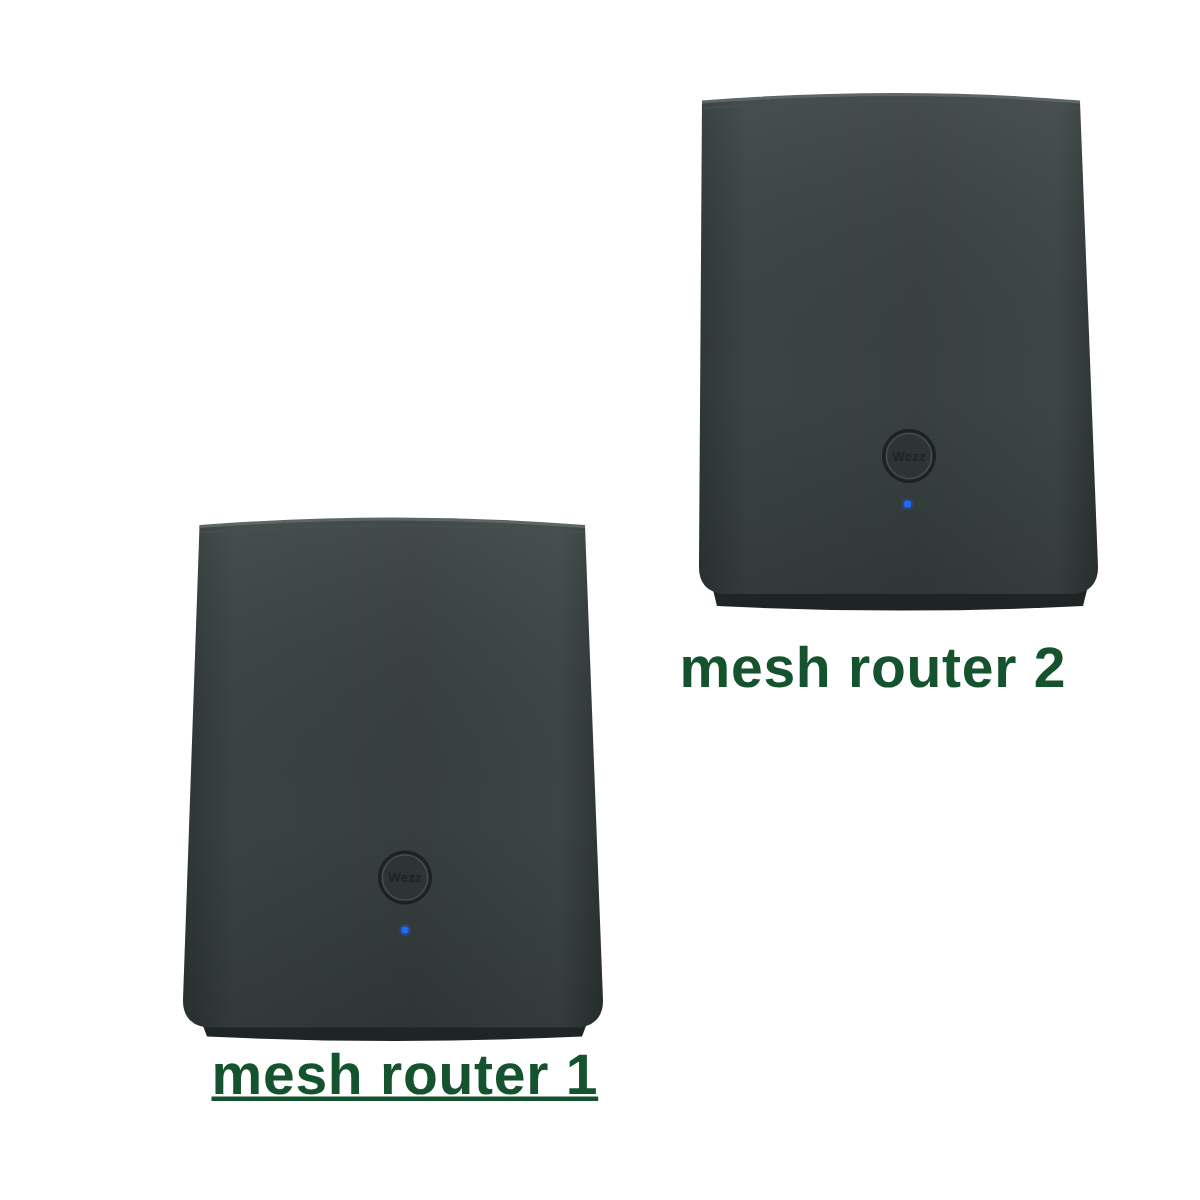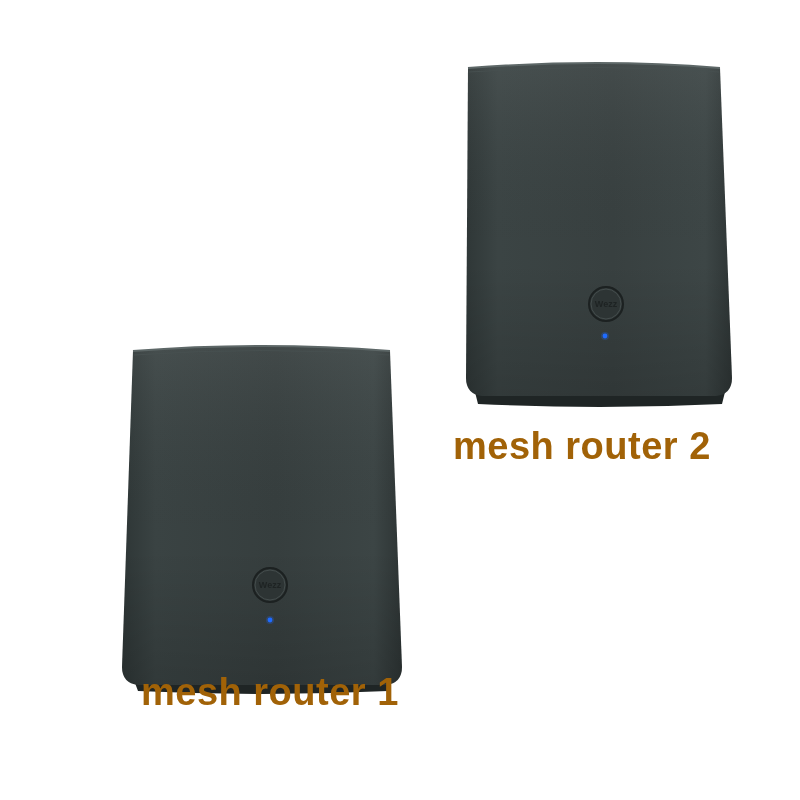--- a/index.html
+++ b/index.html
@@ -8,26 +8,26 @@
     position: relative; overflow: hidden;
     font-family: "Liberation Sans", sans-serif;
   }
   .router { position: absolute; }
   .router svg { display: block; }
   .label {
     position: absolute;
     font-family: "Liberation Sans", sans-serif;
     font-weight: bold;
     font-size: 38px;
-    color: #a16207;
+    color: #14532d;
     letter-spacing: 0.5px;
     white-space: nowrap;
     line-height: 1;
   }
-  #label-1 { left: 141px; top: 673px; }
+  #label-1 { left: 141px; top: 698px; text-decoration: underline; }
   #label-2 { left: 453px; top: 427px; }
 </style>
 </head>
 <body>
 
 <div class="router" style="left:460px; top:58px;">
   <svg width="282" height="356" viewBox="0 0 282 356">
     <defs>
       <linearGradient id="bodyGrad2" x1="0" x2="1" y1="0" y2="0">
         <stop offset="0" stop-color="#2f3737"></stop>

